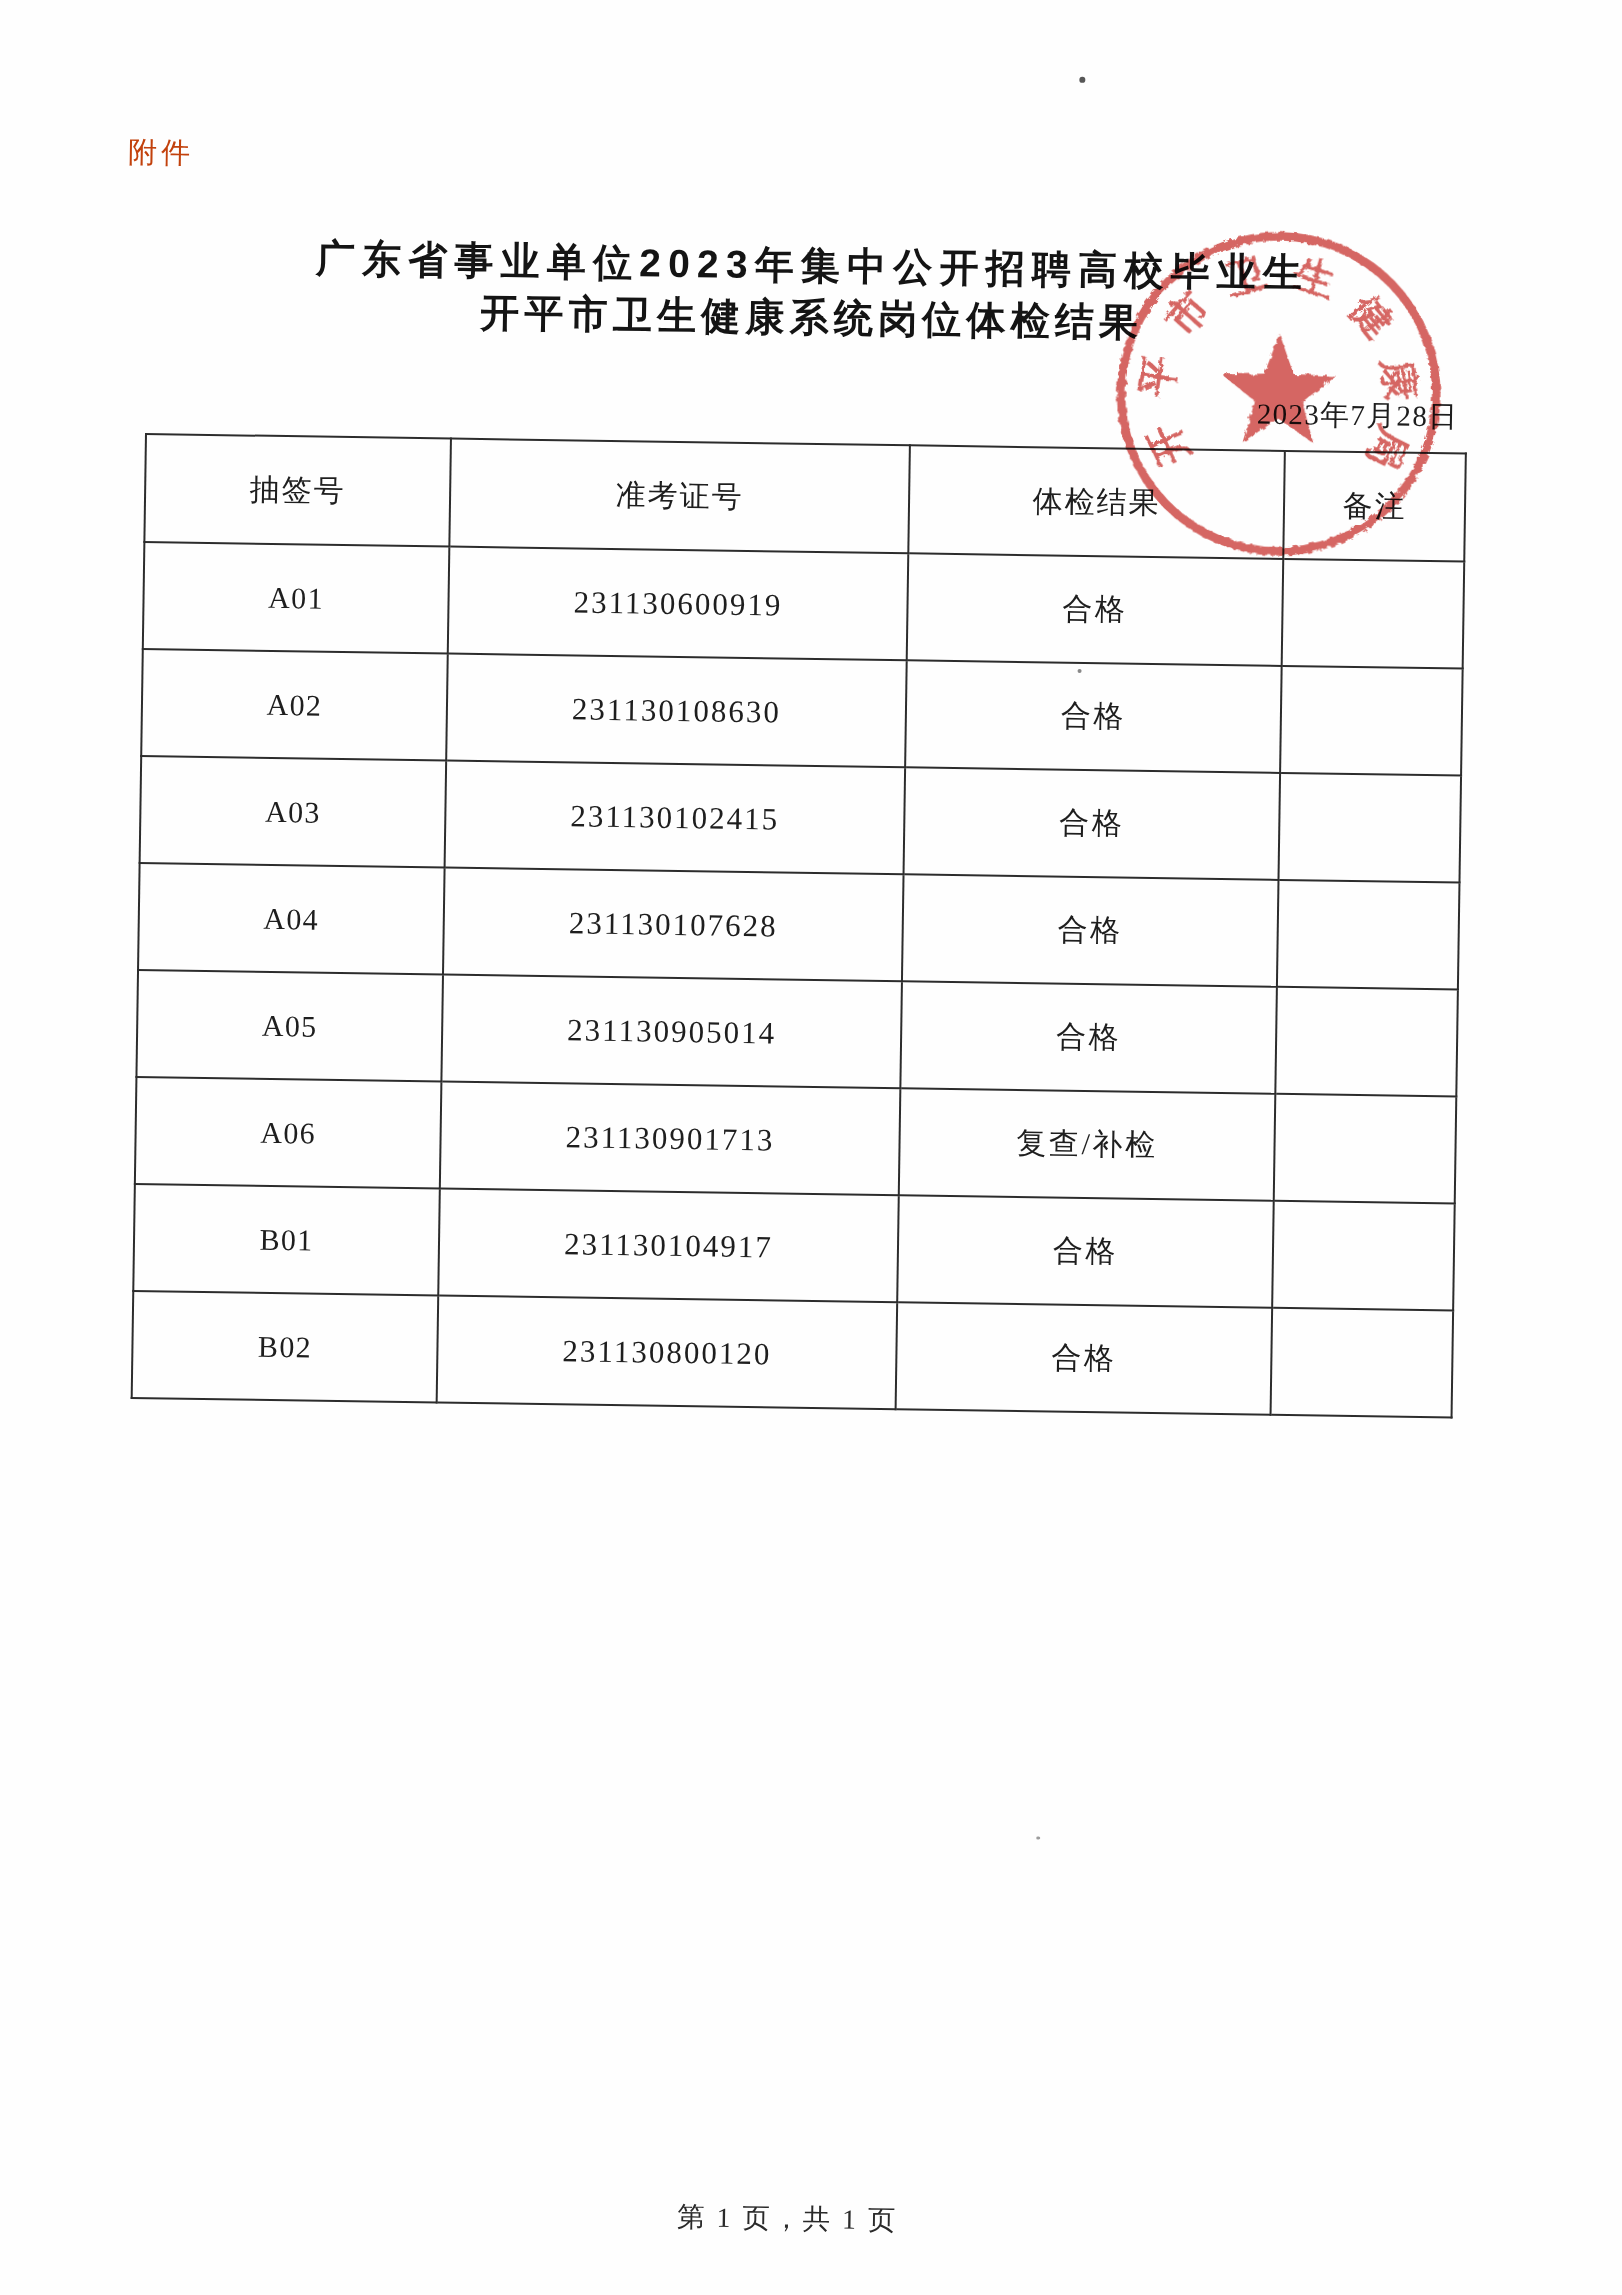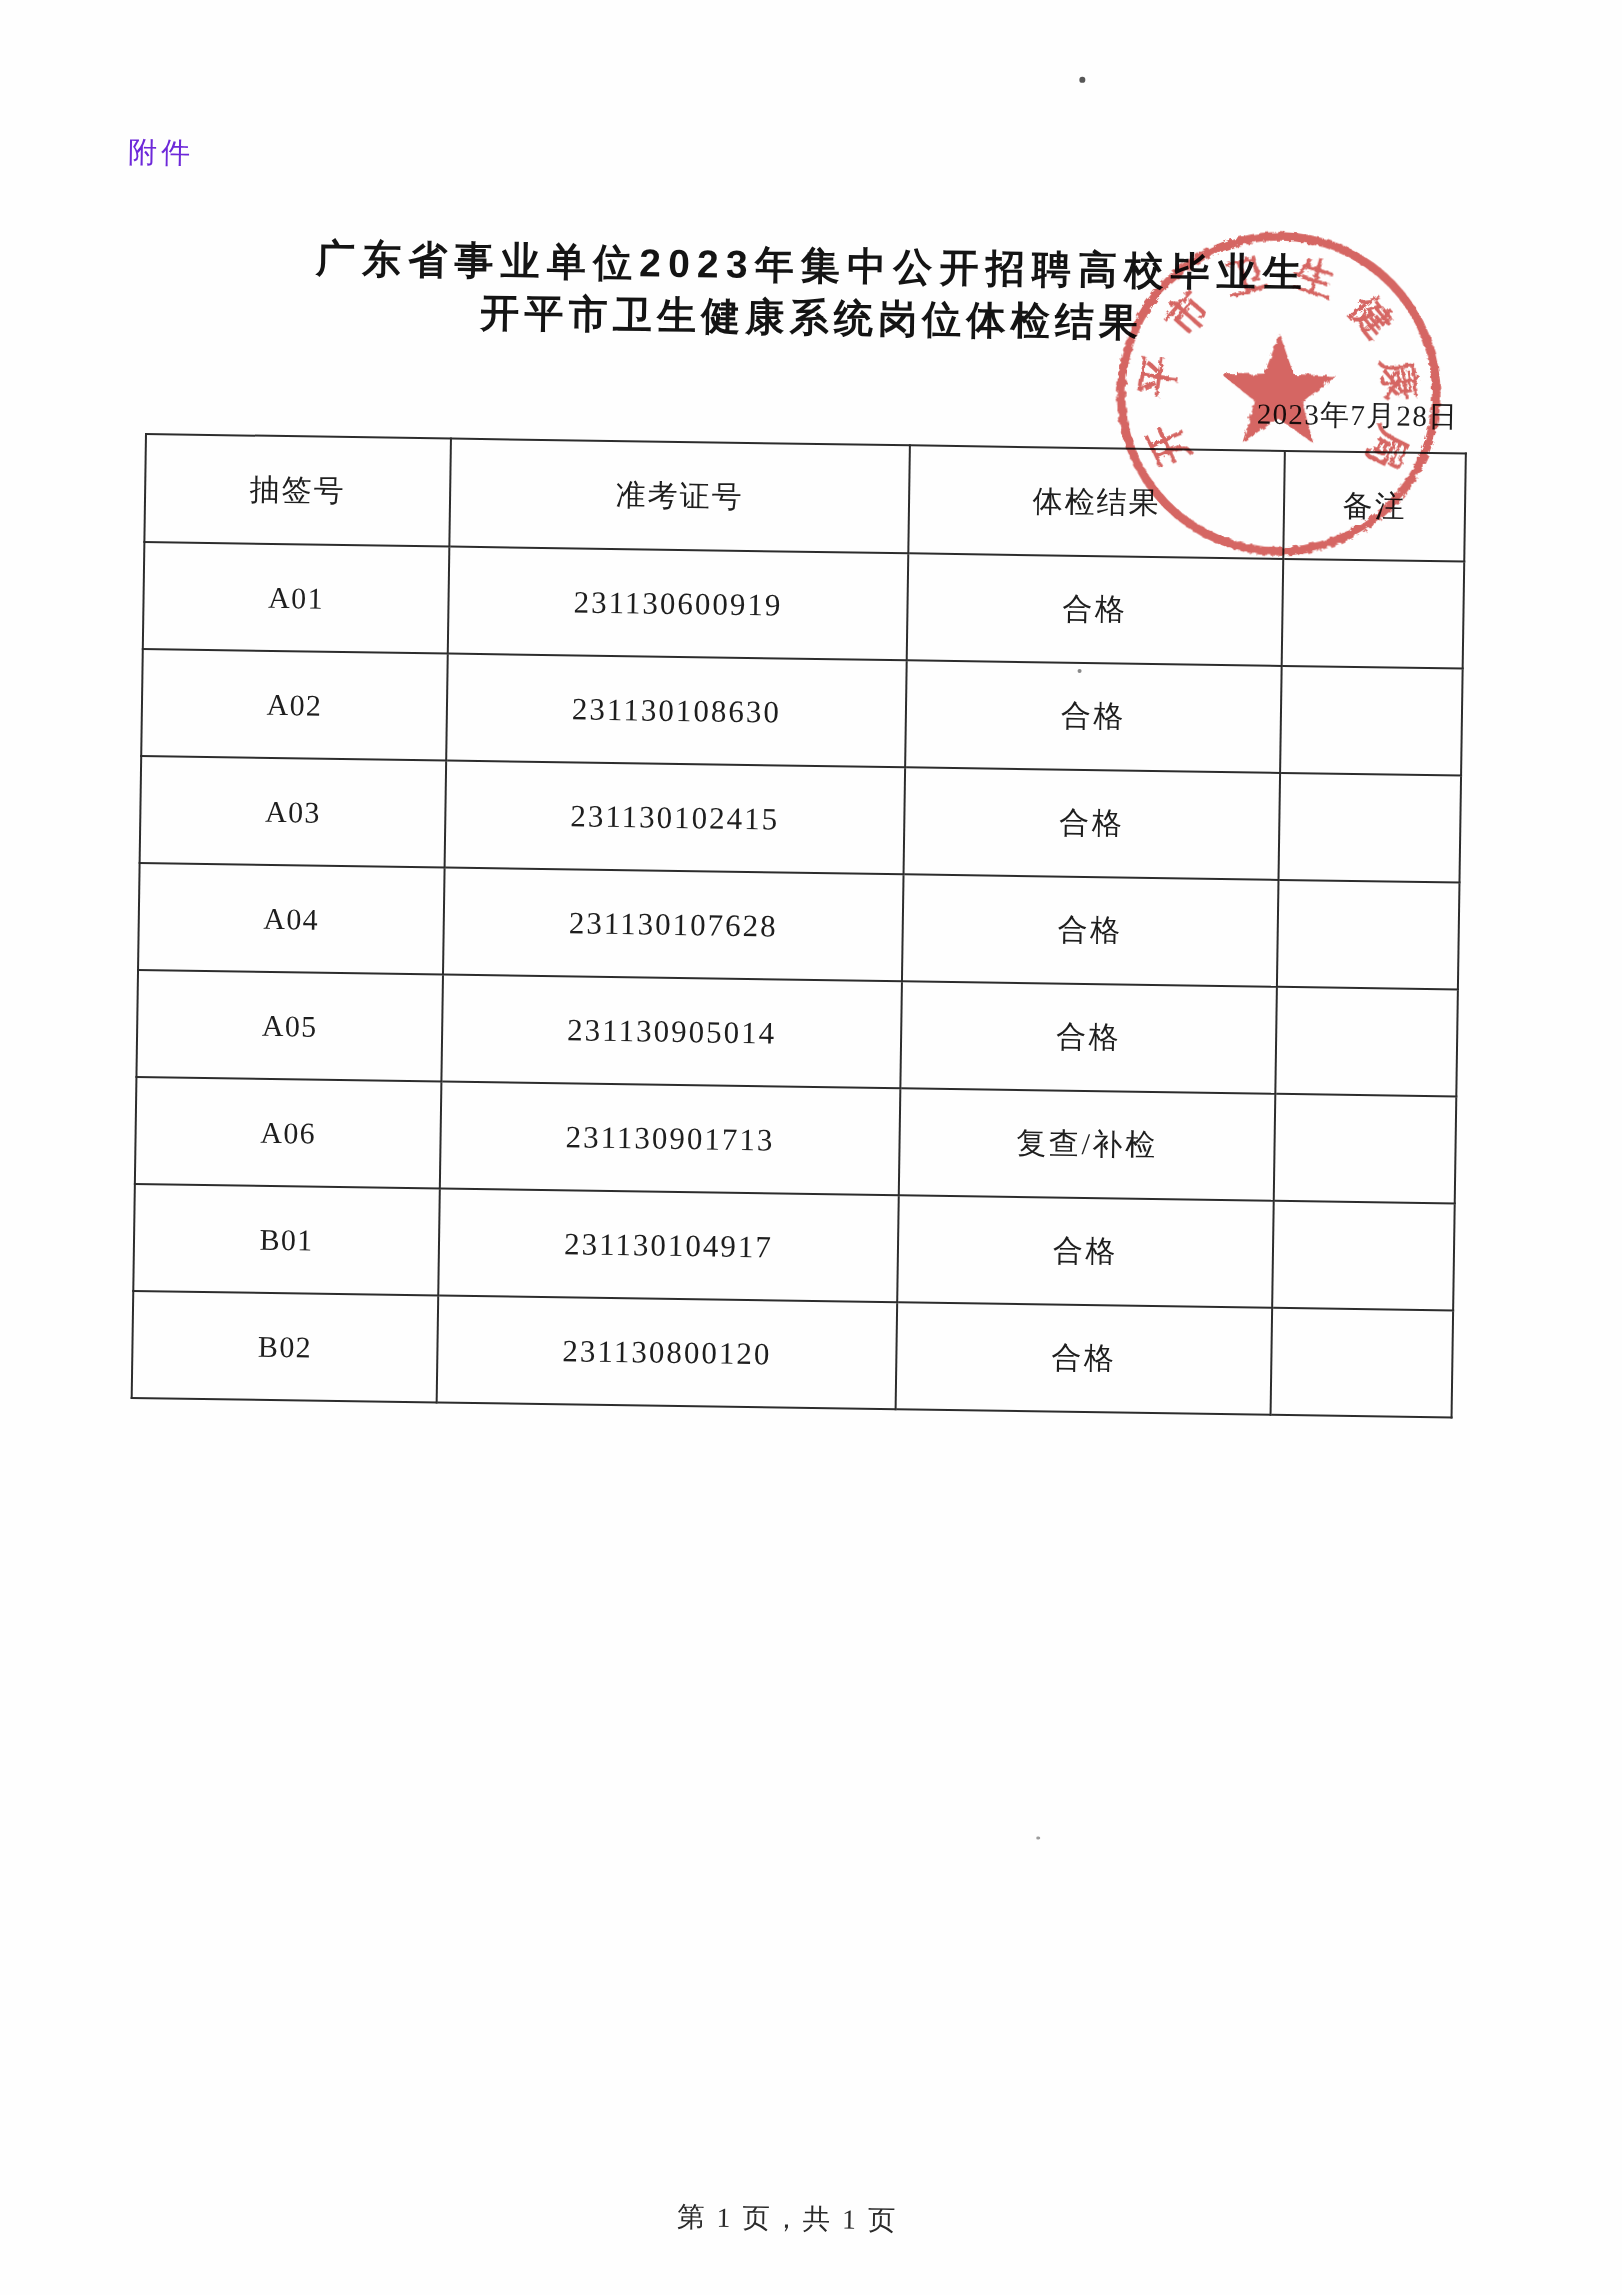--- a/index.html
+++ b/index.html
@@ -13,21 +13,21 @@
   }
   .page{position:absolute;inset:0;background:#fefefe;}
   
   .tilt{
     position:absolute;inset:0;
     transform:rotate(0.85deg);
     transform-origin:145px 433px;
   }
   .attachment{
     position:absolute;left:124px;top:133px;
-    font-size:29px;letter-spacing:3.9px;color:#6d28d9;
+    font-size:29px;letter-spacing:3.9px;color:#c2410c;
   }
   .title{
     position:absolute;left:0;top:230px;width:1620px;
     text-align:center;
     font-family:"Liberation Sans","DejaVu Sans",sans-serif;
     font-weight:700;color:#141414;
   }
   .title .t1{font-size:39px;line-height:52px;letter-spacing:7.2px;}
   .title .t2{font-size:39px;line-height:52px;letter-spacing:5.2px;}
   .date{

